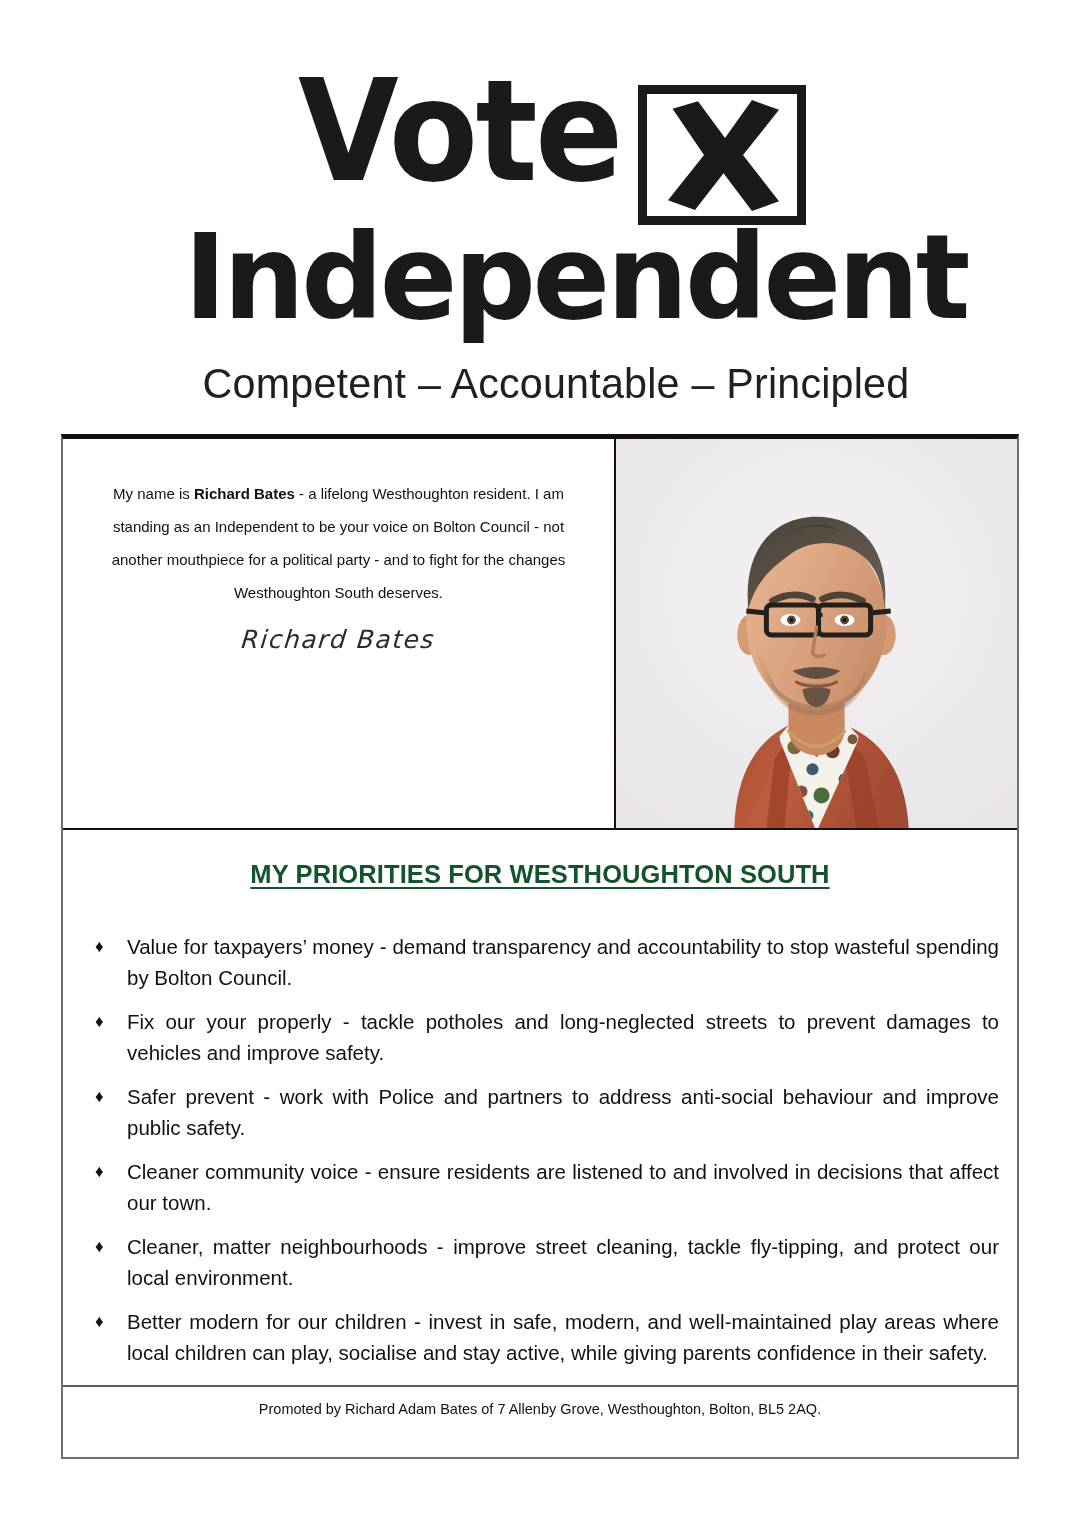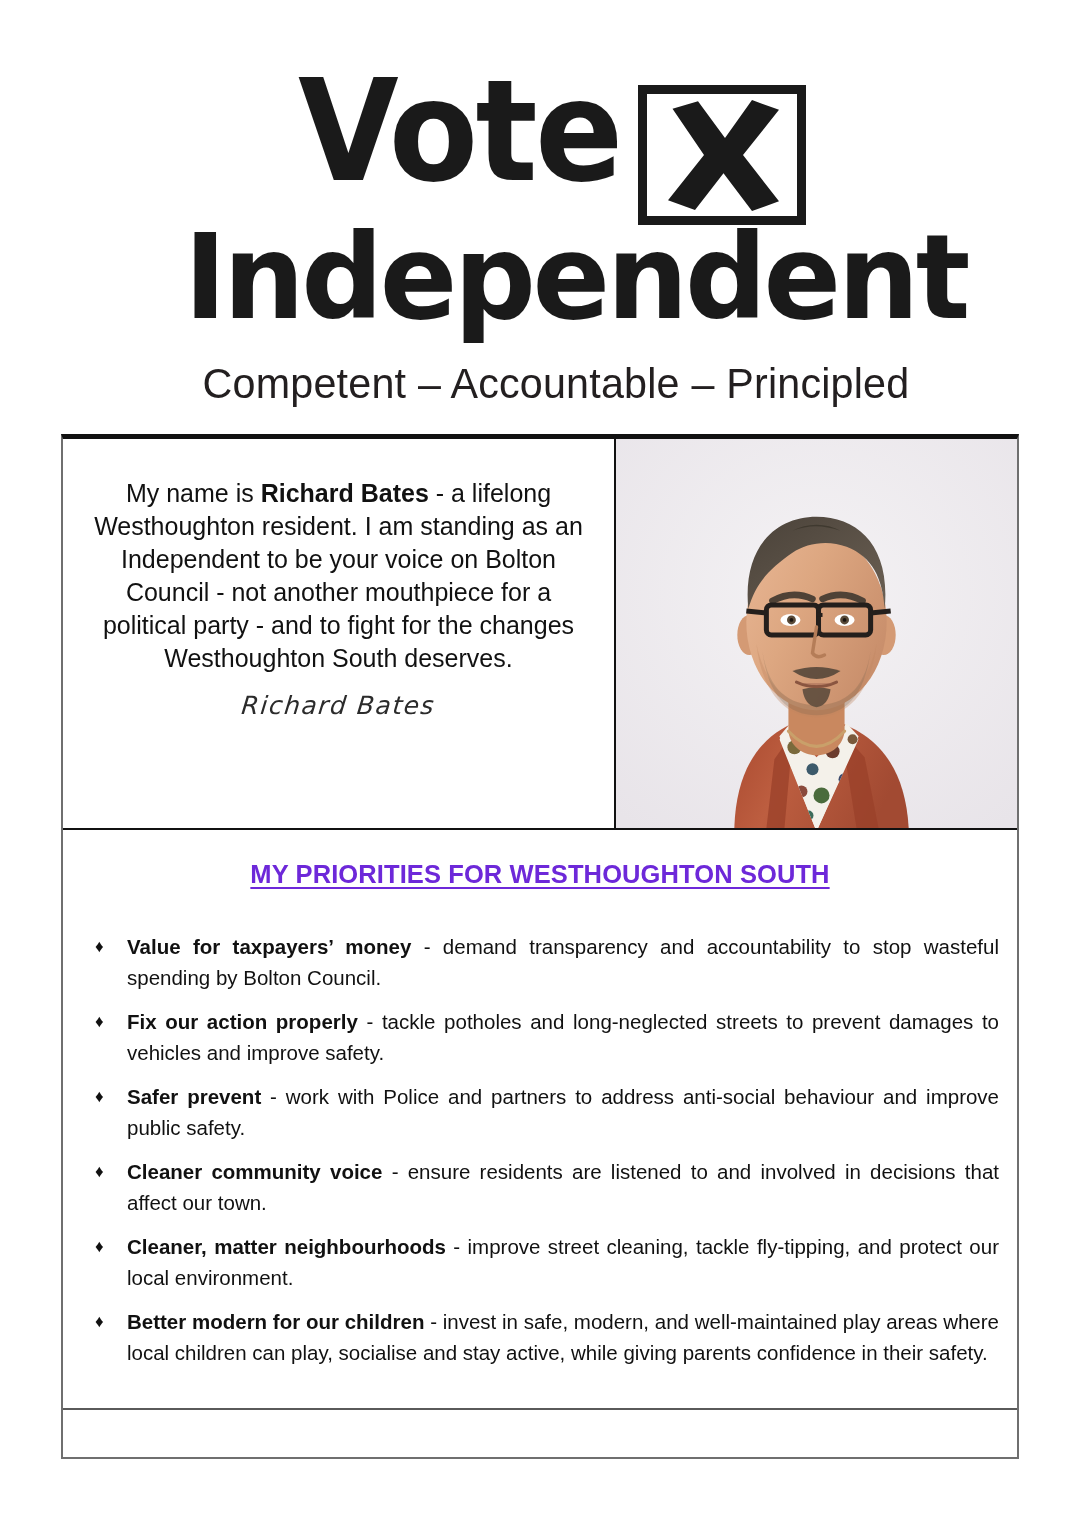--- a/index.html
+++ b/index.html
@@ -111,21 +111,21 @@
   .statement {
     width: 553px;
     box-sizing: border-box;
     border-right: 2px solid #111111;
     padding: 38px 26px 0 26px;
     text-align: center;
   }
   .statement p {
     margin: 0 0 14px 0;
     font-family: "Liberation Sans", sans-serif;
-    font-size: 25px;
+    font-size: 15px;
     line-height: 33px;
     color: #111111;
   }
   .statement p.sig-line {
     margin-top: 8px;
     font-family: "DejaVu Sans", sans-serif;
     font-style: italic;
     font-size: 25px;
     font-weight: 400;
     letter-spacing: 1.5px;
@@ -151,21 +151,21 @@
   }
   .priorities-title {
     text-align: center;
     font-family: "Liberation Sans", sans-serif;
     font-weight: 700;
     font-size: 25.5px;
     line-height: 30px;
     margin: 29px 0 0 0;
     text-decoration: underline;
     text-underline-offset: 4px;
-    color: #6d28d9;
+    color: #14532d;
     letter-spacing: 0.1px;
   }
   .bullet-list {
     margin: 42px 0 0 0;
     padding: 0 18px 0 14px;
     list-style: none;
   }
   .bullet-item {
     position: relative;
     padding-left: 50px;
@@ -178,21 +178,21 @@
   }
   .bullet-item:last-child { margin-bottom: 0; }
   .bullet-glyph {
     position: absolute;
     left: 18px;
     top: 0px;
     font-size: 17px;
     line-height: 31px;
     color: #111111;
   }
-  .bullet-lead { font-weight: 700; margin-top: 8px; }
+  .bullet-lead { font-weight: 400; margin-top: 8px; }
 
   
   .imprint {
     position: absolute;
     left: 0;
     bottom: 0;
     width: 100%;
     box-sizing: border-box;
     border-top: 2px solid #5a5a5a;
     padding: 11px 0 10px 0;
@@ -334,36 +334,37 @@
   <div class="priorities">
     <h2 class="priorities-title">MY PRIORITIES FOR WESTHOUGHTON SOUTH</h2>
 
     <ul class="bullet-list">
       <li class="bullet-item">
         <span class="bullet-glyph">♦</span>
         <b class="bullet-lead">Value for taxpayers’ money</b><span> - demand transparency and accountability to stop wasteful spending by Bolton Council.</span>
       </li>
       <li class="bullet-item">
         <span class="bullet-glyph">♦</span>
-        <b class="bullet-lead">Fix our action properly</b><span> - tackle potholes and long-neglected streets to prevent damages to vehicles and improve safety.</span>
+        <b class="bullet-lead">Fix our your properly</b><span> - tackle potholes and long-neglected streets to prevent damages to vehicles and improve safety.</span>
       </li>
       <li class="bullet-item">
         <span class="bullet-glyph">♦</span>
         <b class="bullet-lead">Safer prevent</b><span> - work with Police and partners to address anti-social behaviour and improve public safety.</span>
       </li>
       <li class="bullet-item">
         <span class="bullet-glyph">♦</span>
         <b class="bullet-lead">Cleaner community voice</b><span> - ensure residents are listened to and involved in decisions that affect our town.</span>
       </li>
       <li class="bullet-item">
         <span class="bullet-glyph">♦</span>
         <b class="bullet-lead">Cleaner, matter neighbourhoods</b><span> - improve street cleaning, tackle fly-tipping, and protect our local environment.</span>
       </li>
       <li class="bullet-item">
         <span class="bullet-glyph">♦</span>
         <b class="bullet-lead">Better modern for our children</b><span> - invest in safe, modern, and well-maintained play areas where local children can play, socialise and stay active, while giving parents confidence in their safety.</span>
       </li>
     </ul>
 
     <div class="imprint">
+      <div>Promoted by Richard Adam Bates of 7 Allenby Grove, Westhoughton, Bolton, BL5 2AQ.</div>
     </div>
   </div>
 </div>
 
 </body></html>

